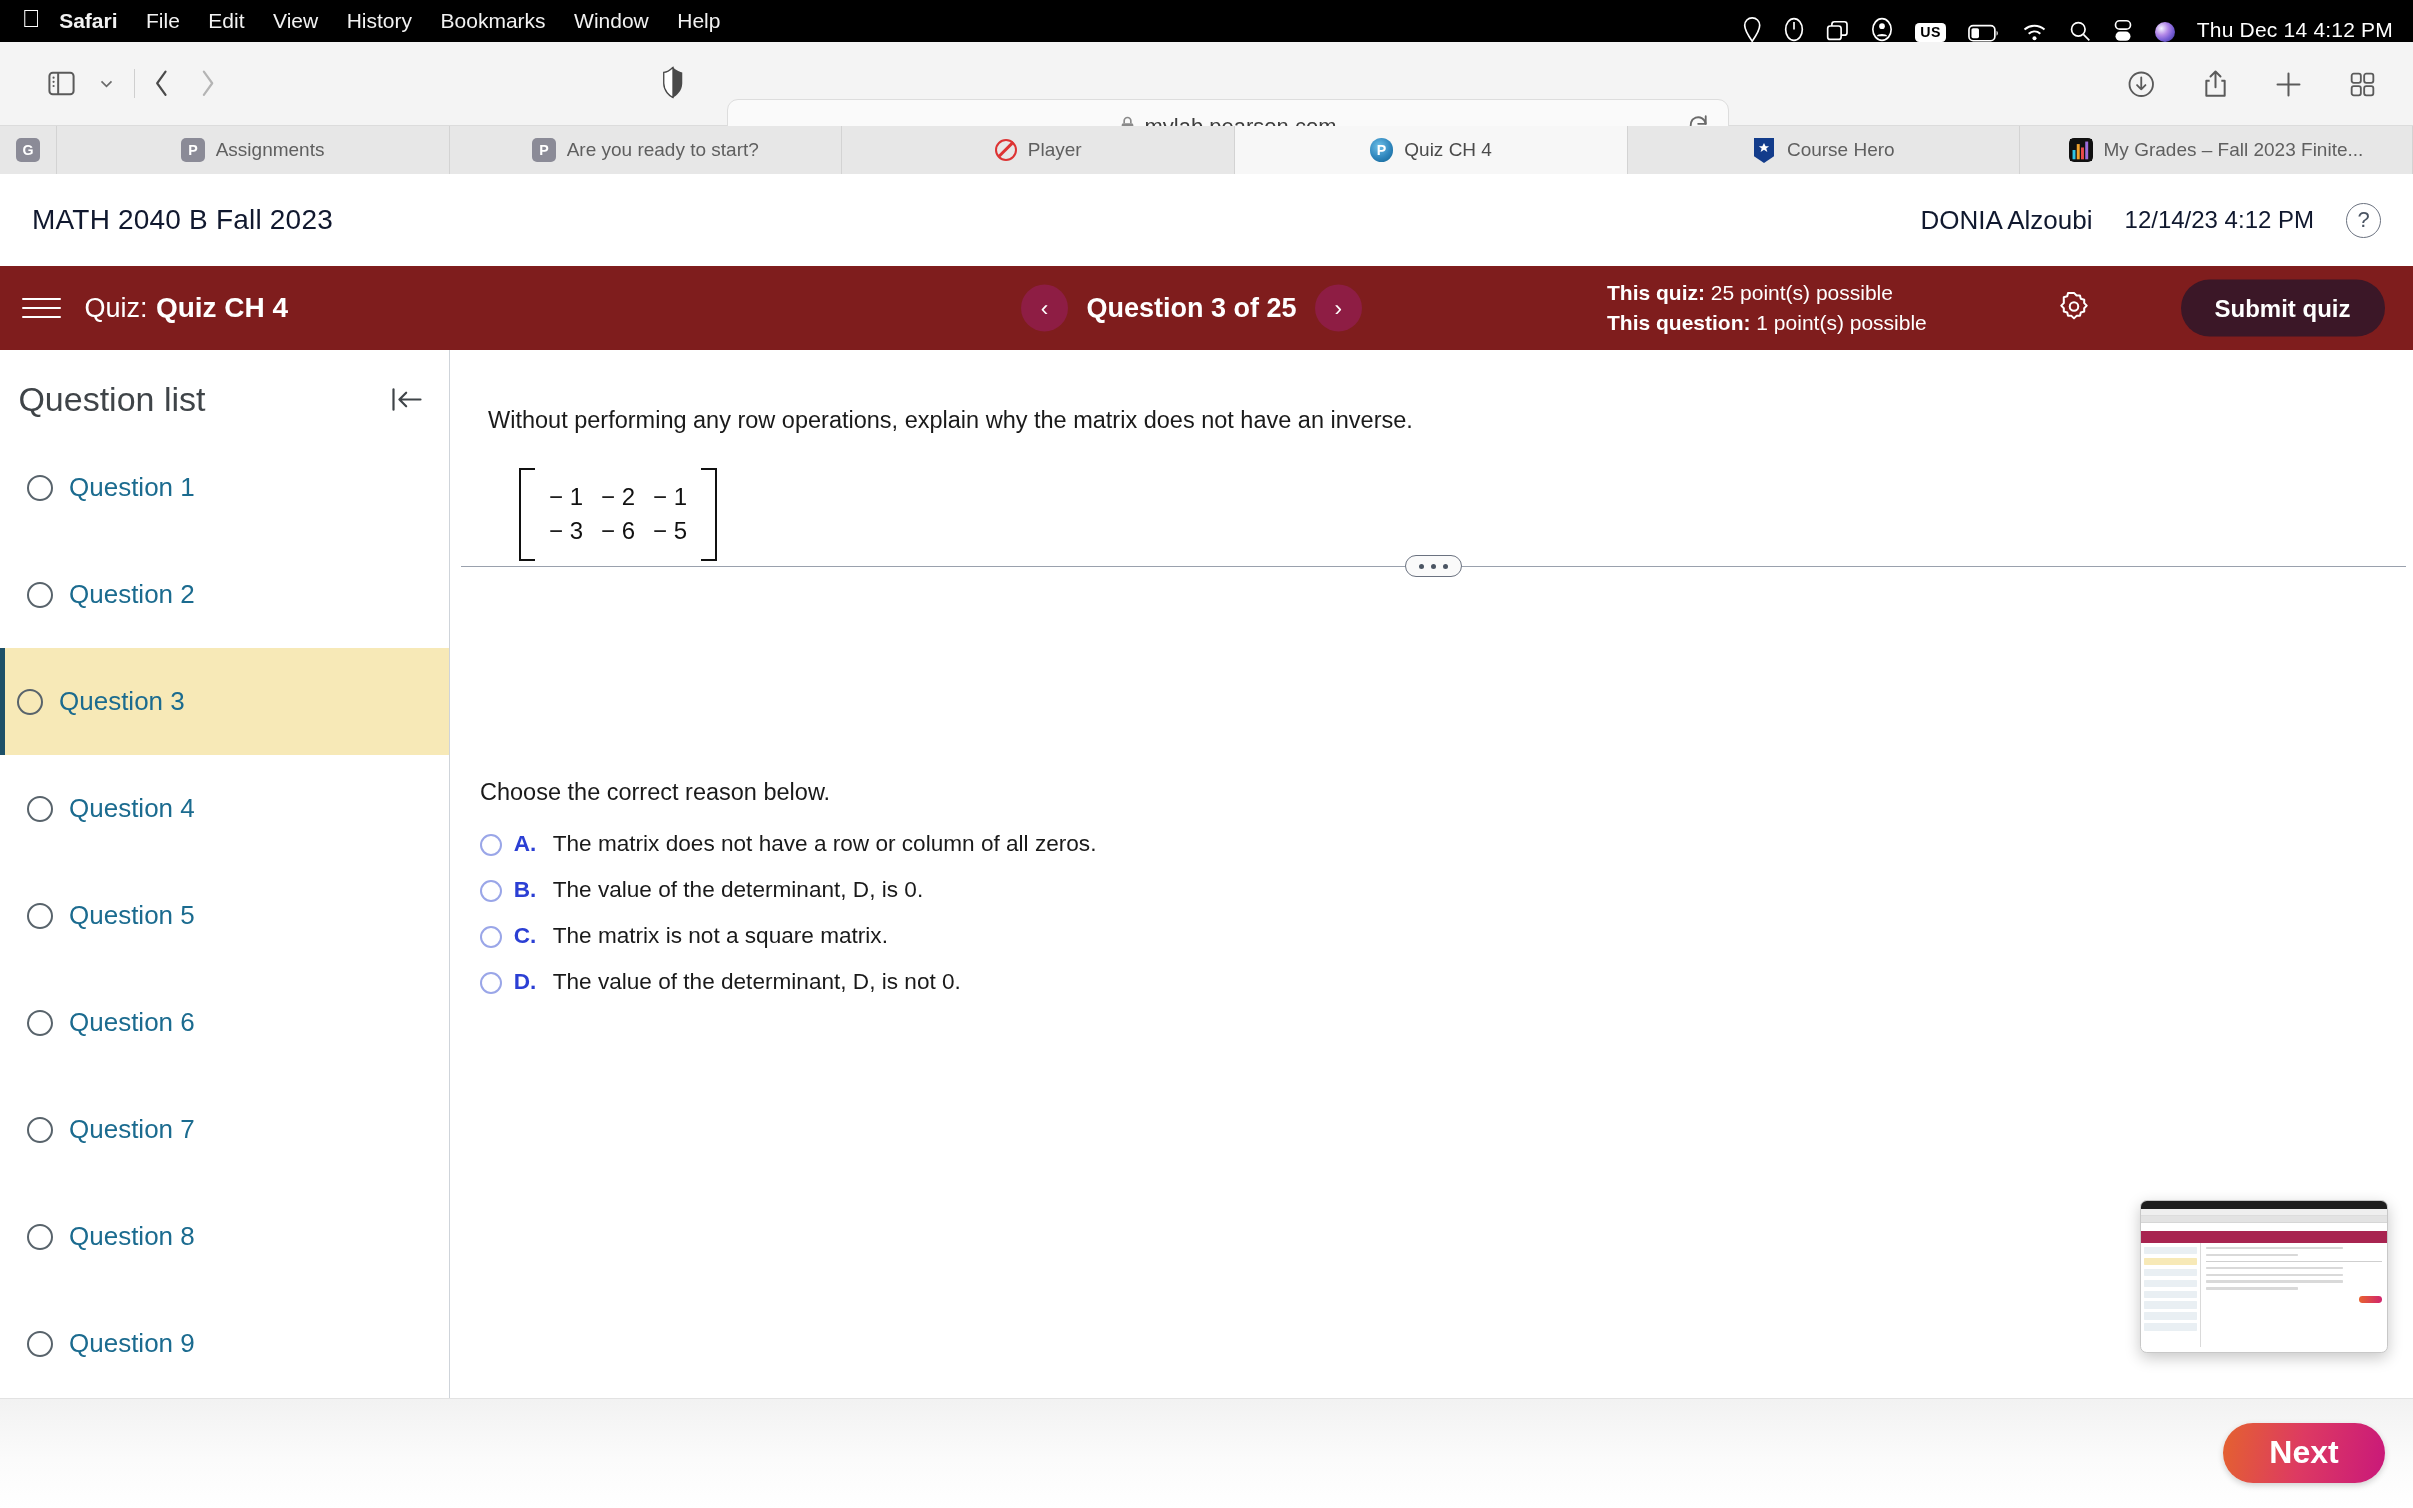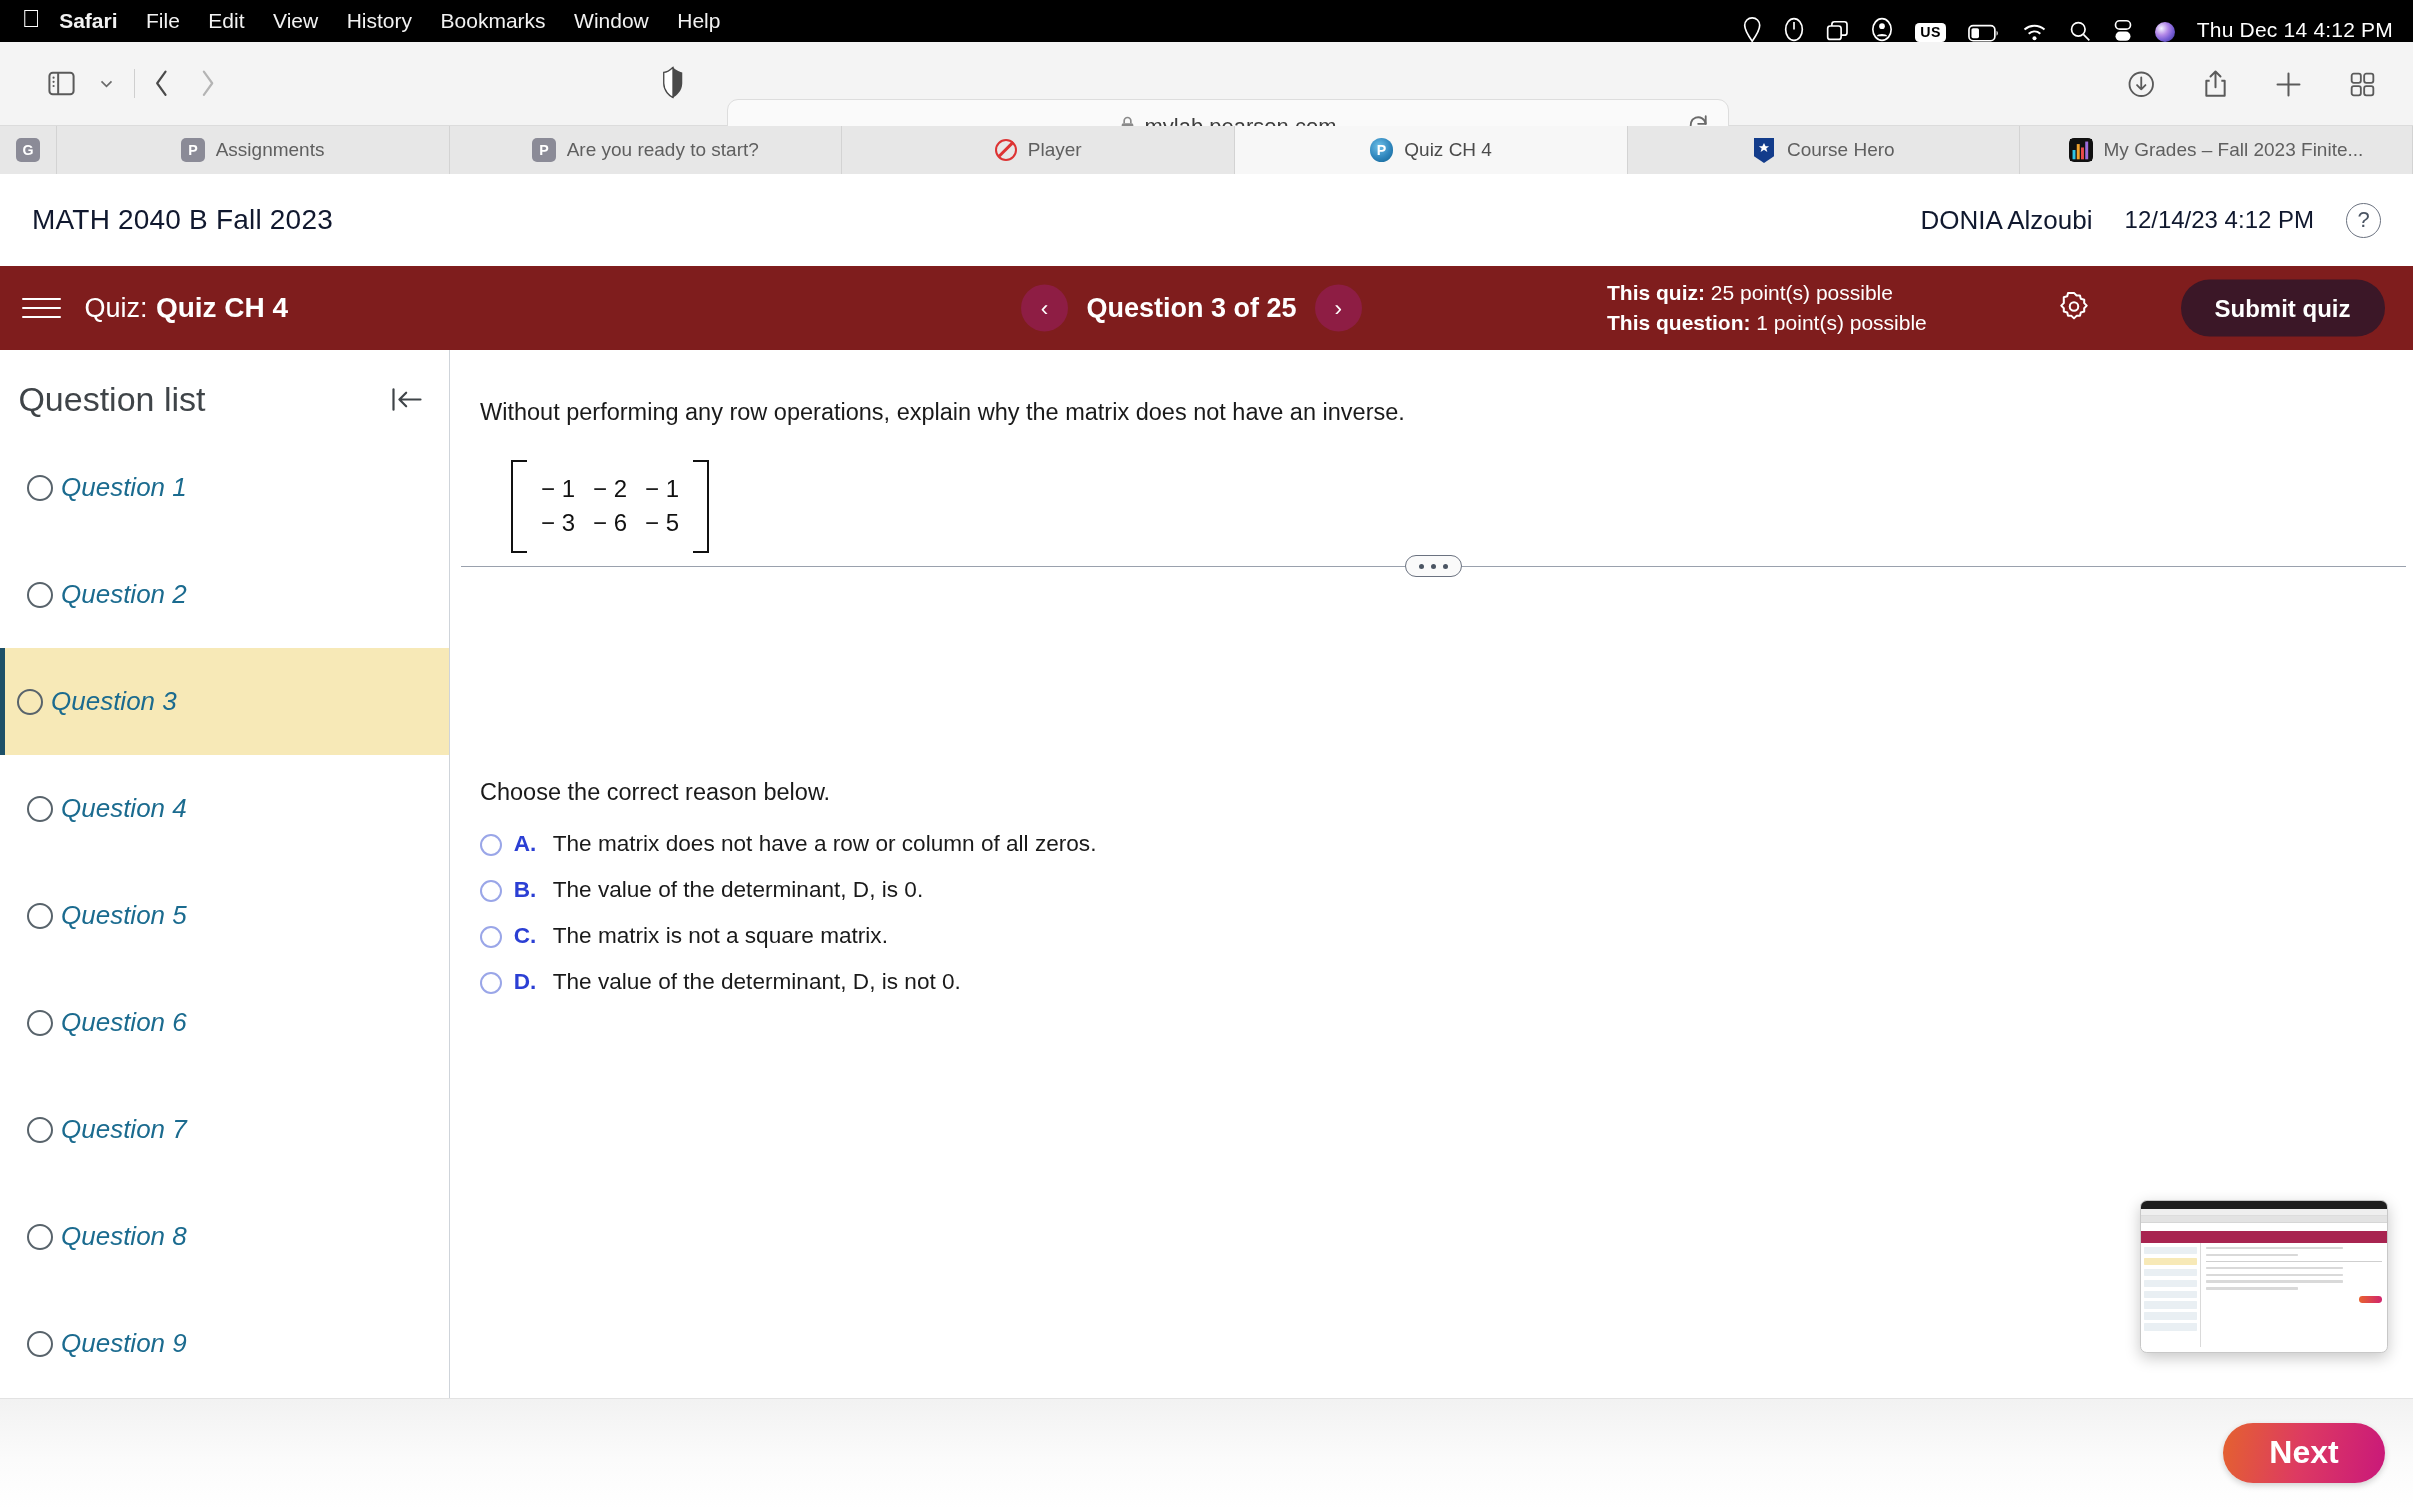--- a/index.html
+++ b/index.html
@@ -232,29 +232,29 @@
     background: #f7e9b7;
     border-left-color: #1d5068;
     padding-left: 12px;
   }
   .q-circle {
     width: 26px; height: 26px; border-radius: 50%;
     border: 2.5px solid #58636b;
     flex: 0 0 auto;
   }
   .q-label {
-    margin-left: 8px; font-size: 26px; color: #1b6b8f; font-style: italic;
+    margin-left: 16px; font-size: 26px; color: #1b6b8f;
   }
 
   
   .main-pane {
     position: absolute; left: 451px; top: 0;
     width: 1963px; height: 1048px;
     background: #ffffff;
-    padding: 0;
+    padding: 8px;
   }
   .q-stem {
     margin: 49px 0 0 29px;
     font-size: 23.5px; color: #1a1a1a;
   }
   .matrix-wrap {
     margin: 34px 0 0 60px;
     display: flex; align-items: stretch;
   }
   .bracket {

